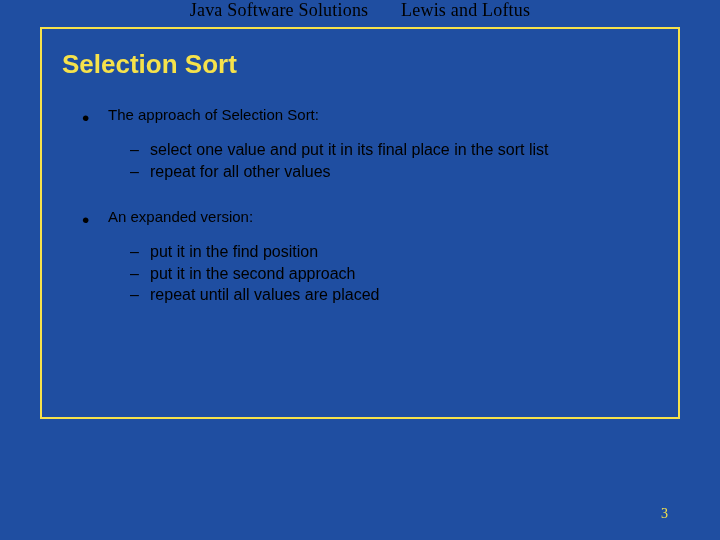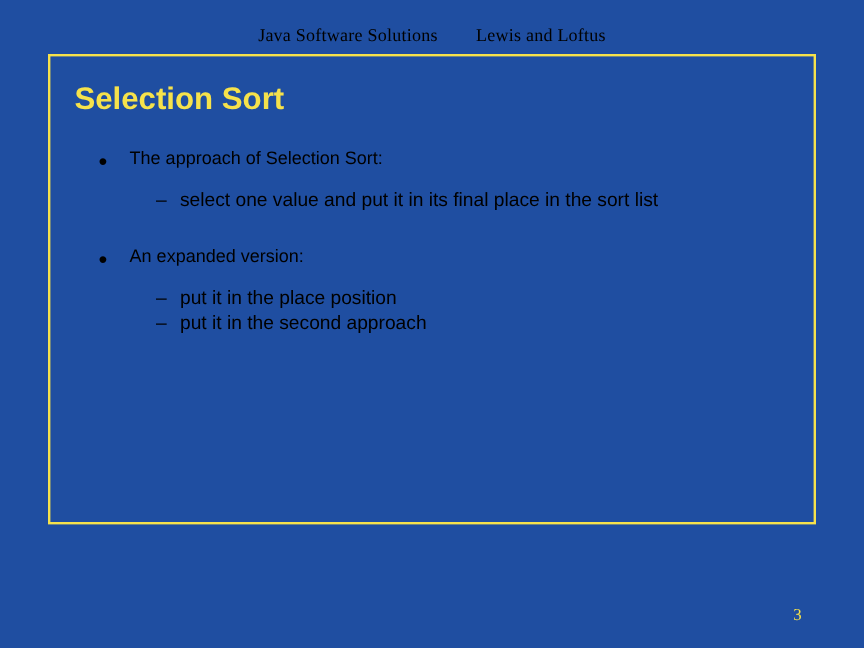--- a/index.html
+++ b/index.html
@@ -6,23 +6,23 @@
   html, body { width: 720px; height: 540px; }
   body {
     background: #1f4ea1;
     font-family: Arial, Helvetica, sans-serif;
     color: #000;
     position: relative;
   }
   .header {
     text-align: center;
     font-family: "Times New Roman", Times, serif;
-    font-size: 15px;
+    font-size: 18px;
     color: #000;
-    padding-top: 22px;
+    padding-top: 0;
     padding-bottom: 6px;
     letter-spacing: 0.2px;
   }
   .header .book { display: inline-block; margin-right: 28px; }
   .header .authors { display: inline-block; }
   .frame {
     margin: 0 40px;
     border: 2px solid #f6e24b;
     height: 392px;
     padding: 20px 18px 12px 18px;
@@ -87,24 +87,26 @@
 </div>
 
 <div class="frame">
   <div class="title">Selection Sort</div>
 
   <ul class="bullet-list">
     <li class="level1">The approach of Selection Sort:</li>
   </ul>
   <ul class="level2-group">
     <li class="level2">select one value and put it in its final place in the sort list</li>
+    <li class="level2">repeat for all other values</li>
   </ul>
 
   <ul class="bullet-list">
     <li class="level1">An expanded version:</li>
   </ul>
   <ul class="level2-group">
-    <li class="level2">put it in the place position</li>
+    <li class="level2">put it in the find position</li>
     <li class="level2">put it in the second approach</li>
+    <li class="level2">repeat until all values are placed</li>
   </ul>
 </div>
 
 <div class="pagenum">3</div>
 
 </body></html>

